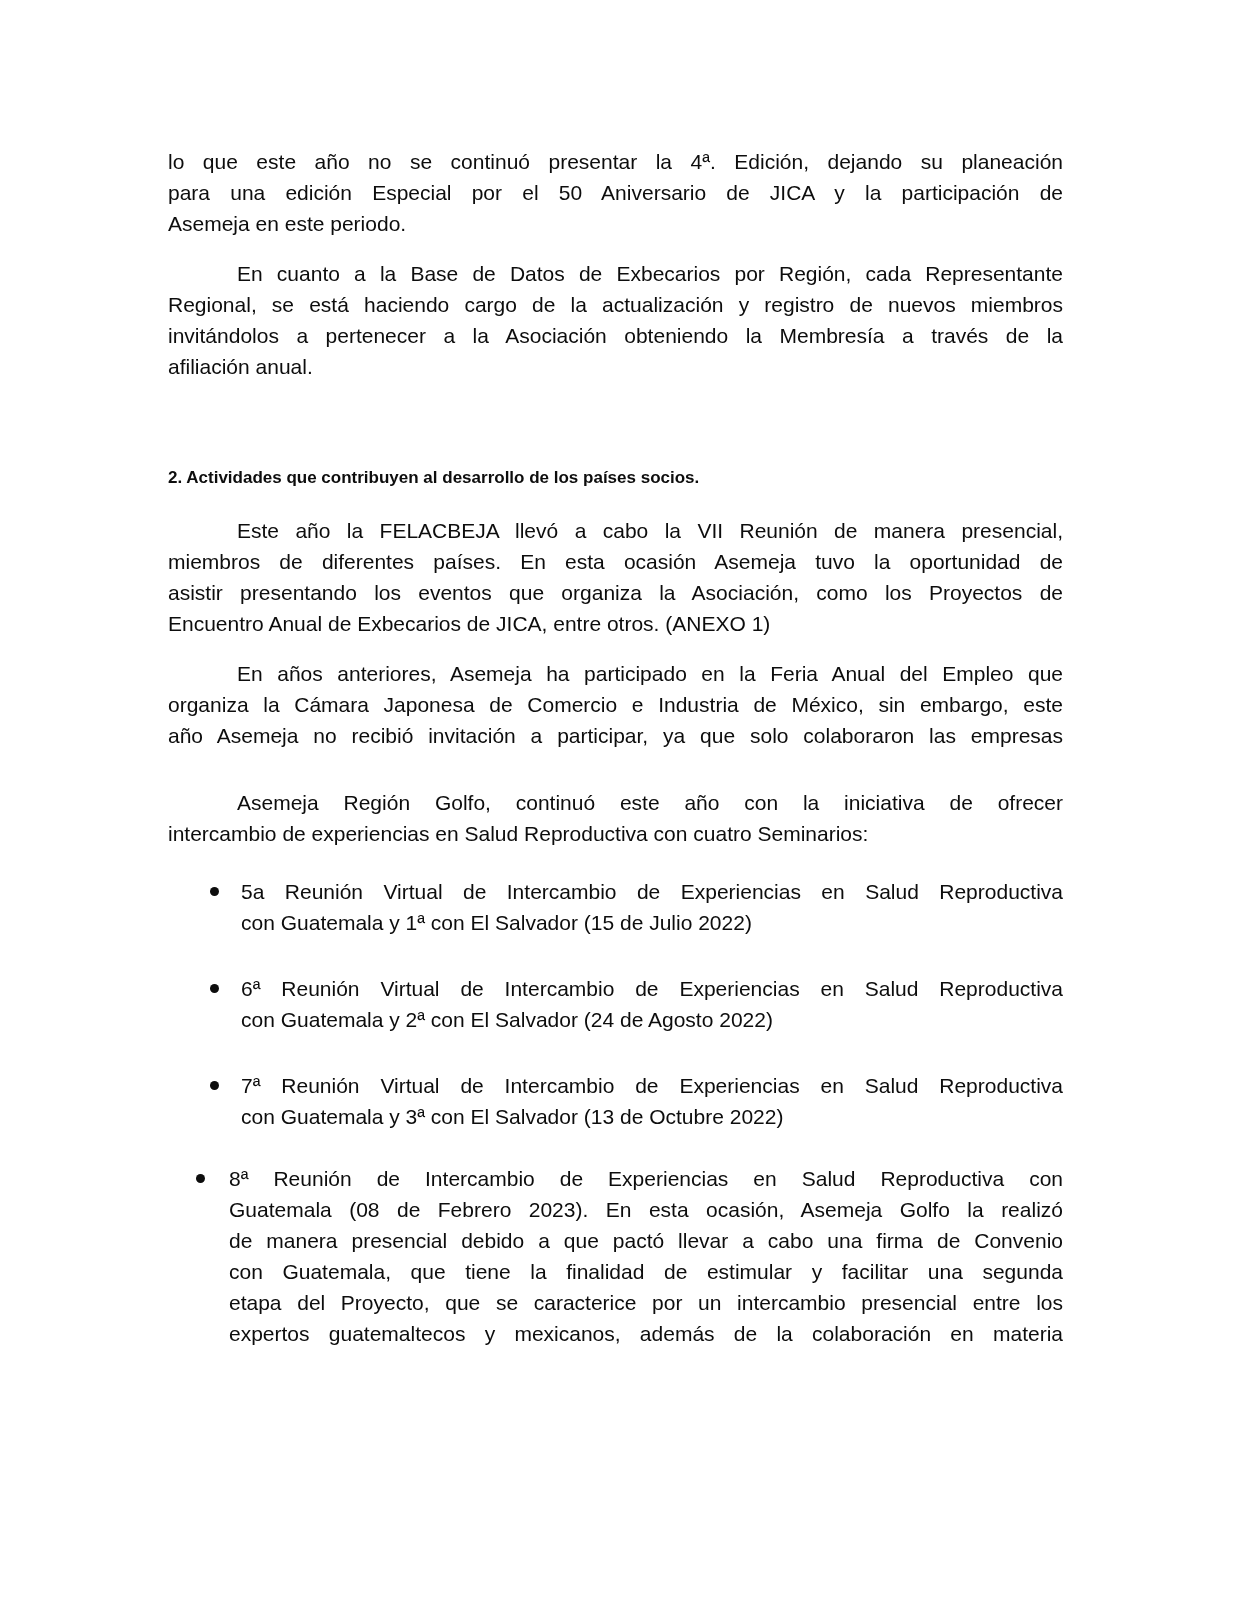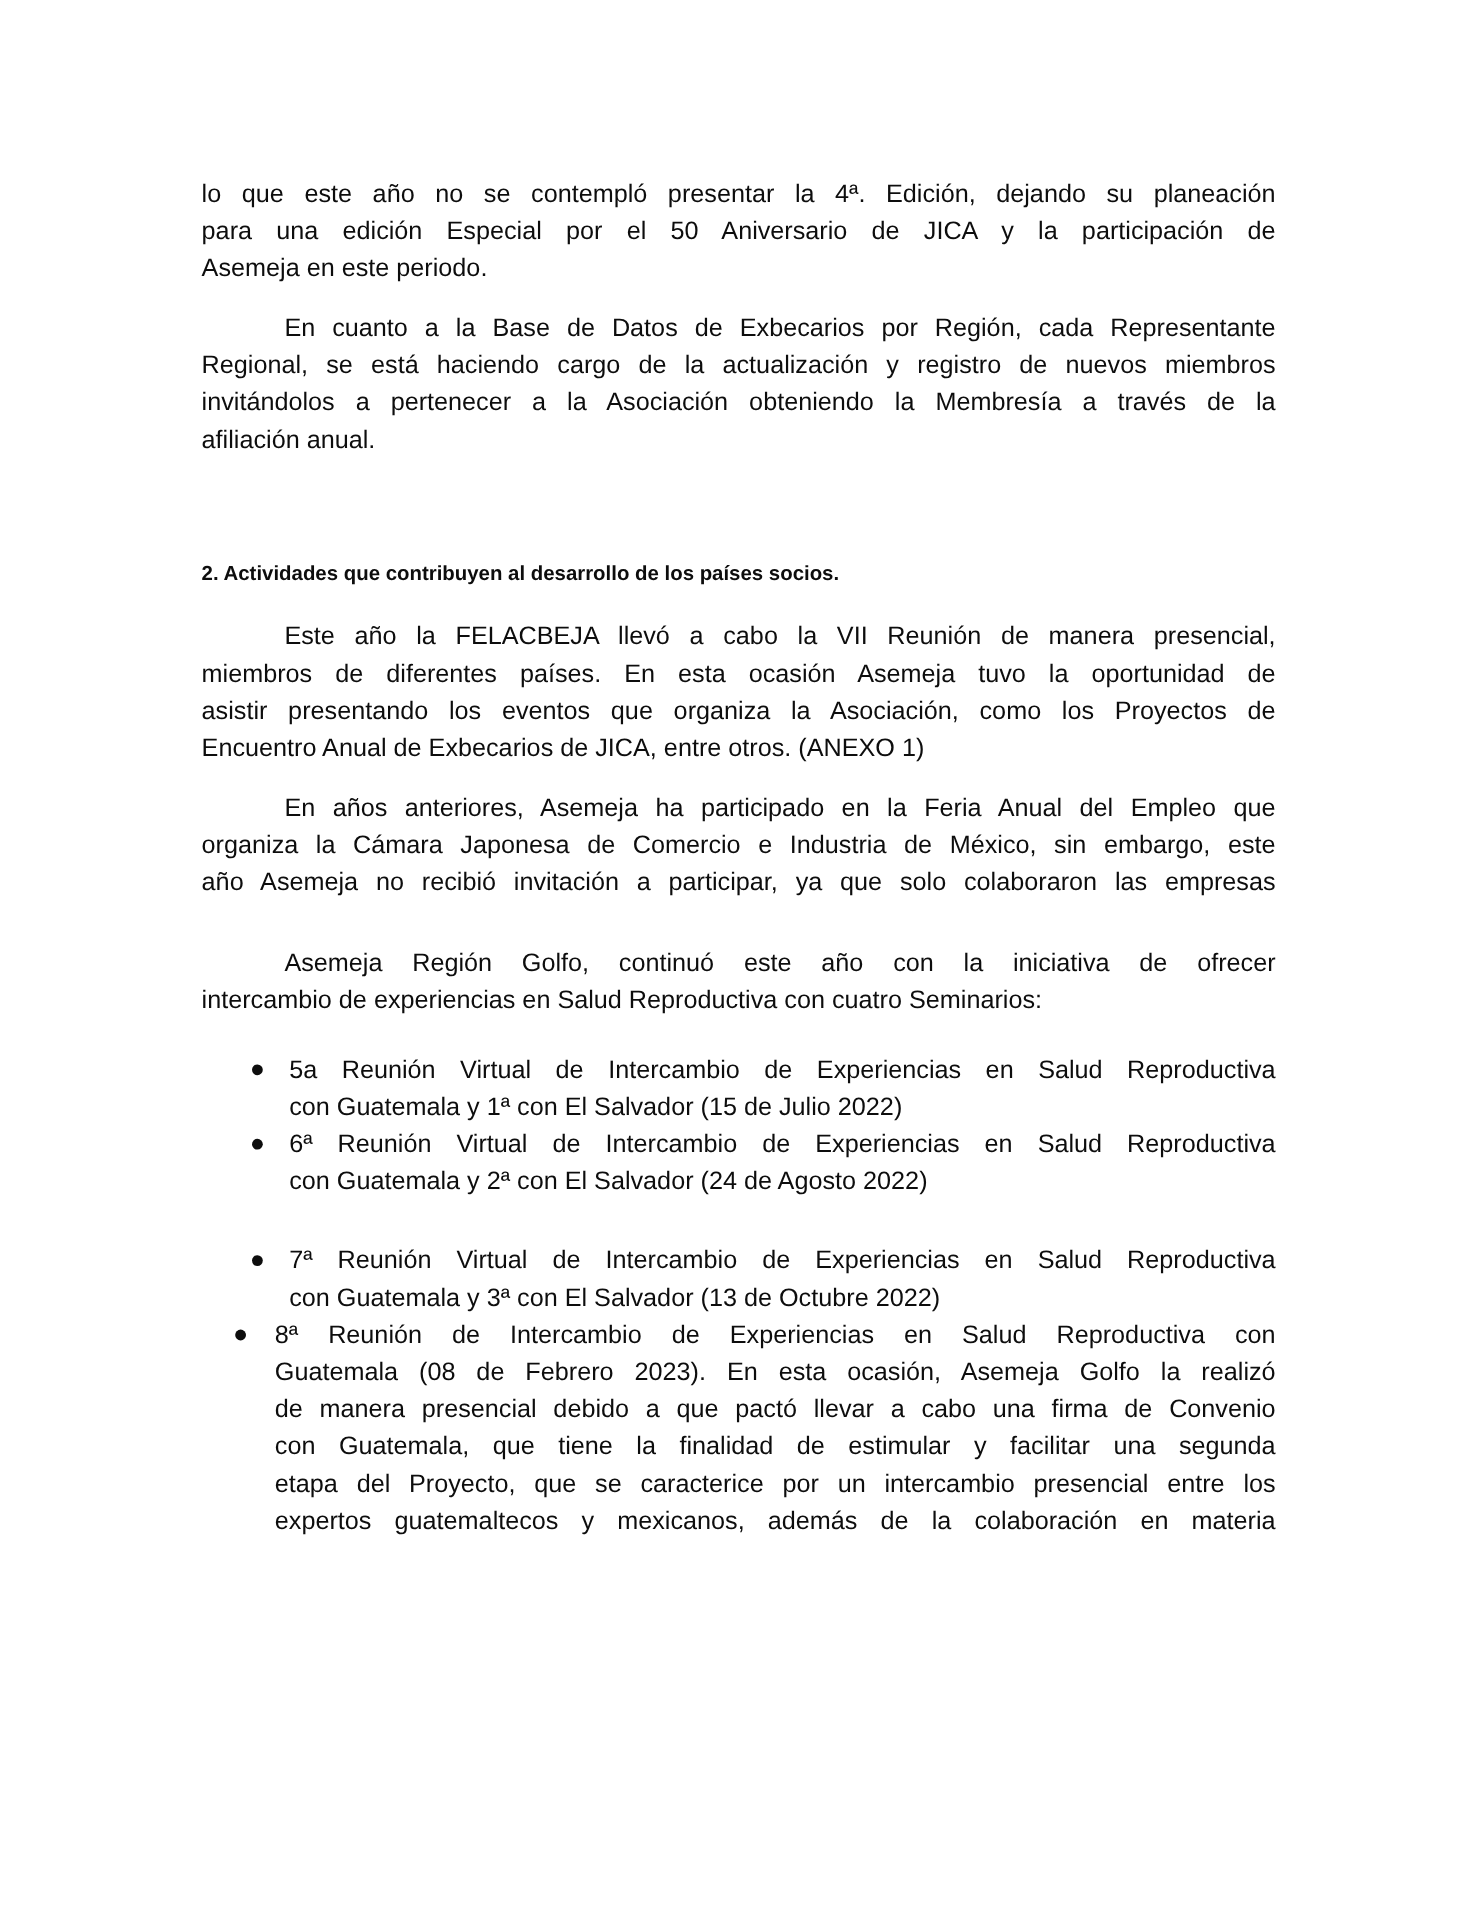--- a/index.html
+++ b/index.html
@@ -44,23 +44,23 @@
     line-height: 31px;
   }
 
   
   .m-para2   { margin-top: 19px; }
   .m-heading { margin-top: 80px; }
   .m-para3   { margin-top: 22px; }
   .m-para4   { margin-top: 19px; }
   .m-para5   { margin-top: 36px; }
   .m-b1      { margin-top: 27px; }
-  .m-b2      { }
+  .m-b2      { margin-top: 35px; }
   .m-b3      { margin-top: 35px; }
-  .m-b4      { }
+  .m-b4      { margin-top: 31px; }
 
   
   .bullet {
     display: flex;
     align-items: flex-start;
   }
   .bullet.inner { padding-left: 42px; }
   .bullet.outer { padding-left: 28px; }
   .dot {
     flex: 0 0 auto;
@@ -76,21 +76,21 @@
   .bullet.inner .bullet-text { width: 822px; }
   .bullet.outer .bullet-text { width: 834px; }
 </style>
 </head>
 <body>
 
 <div class="page">
   <div class="content">
 
     <div class="block">
-        <div class="ln">lo que este año no se contempló presentar la 4ª. Edición, dejando su planeación</div>
+        <div class="ln">lo que este año no se continuó presentar la 4ª. Edición, dejando su planeación</div>
         <div class="ln">para una edición Especial por el 50 Aniversario de JICA y la participación de</div>
         <div class="ln end">Asemeja en este periodo.</div>
       </div>
 
     <div class="block m-para2">
         <div class="ln indent">En cuanto a la Base de Datos de Exbecarios por Región, cada Representante</div>
         <div class="ln">Regional, se está haciendo cargo de la actualización y registro de nuevos miembros</div>
         <div class="ln">invitándolos a pertenecer a la Asociación obteniendo la Membresía a través de la</div>
         <div class="ln end">afiliación anual.</div>
       </div>

